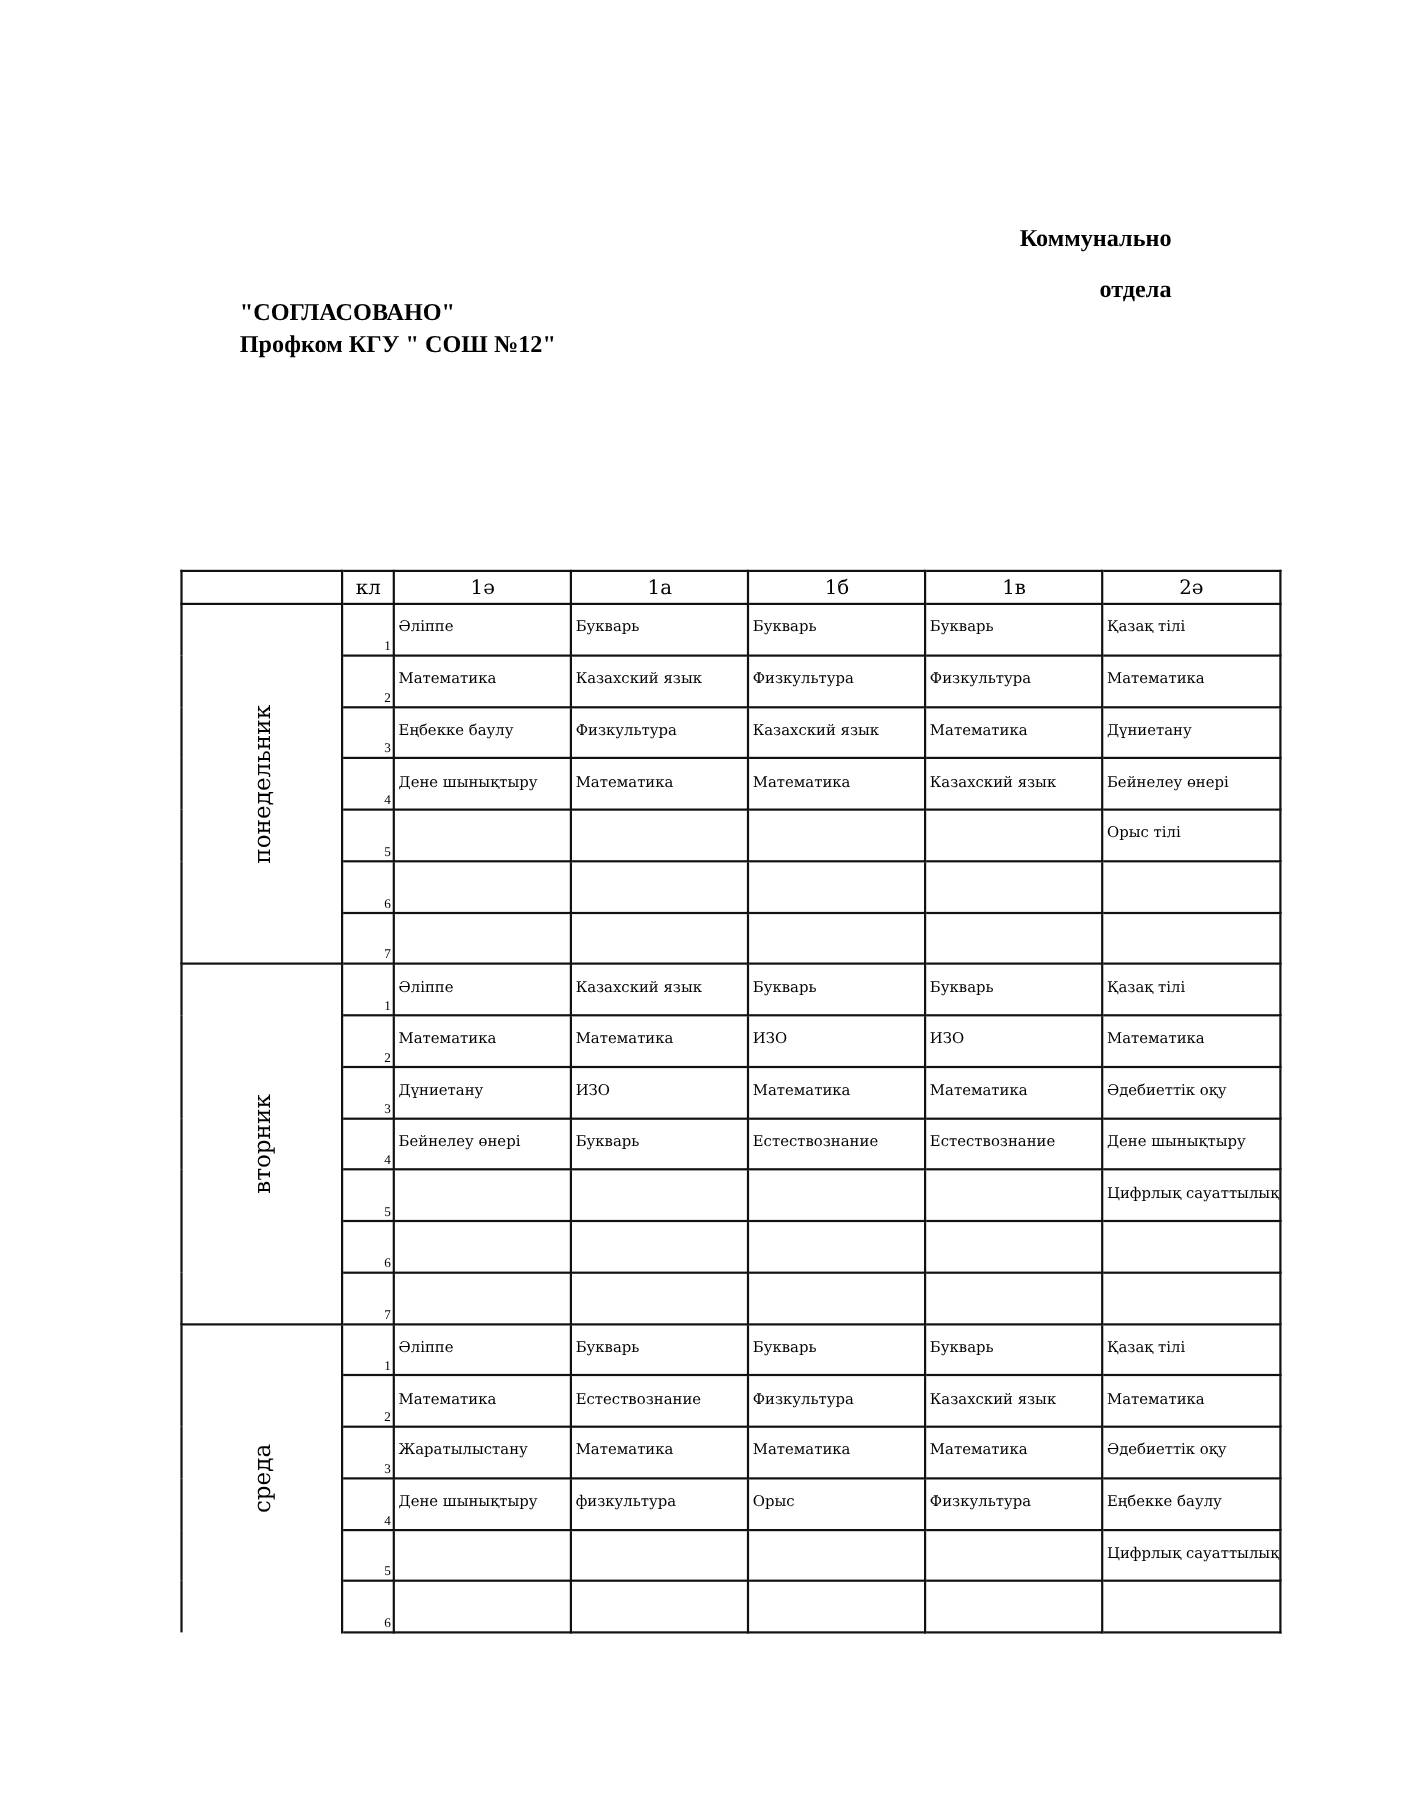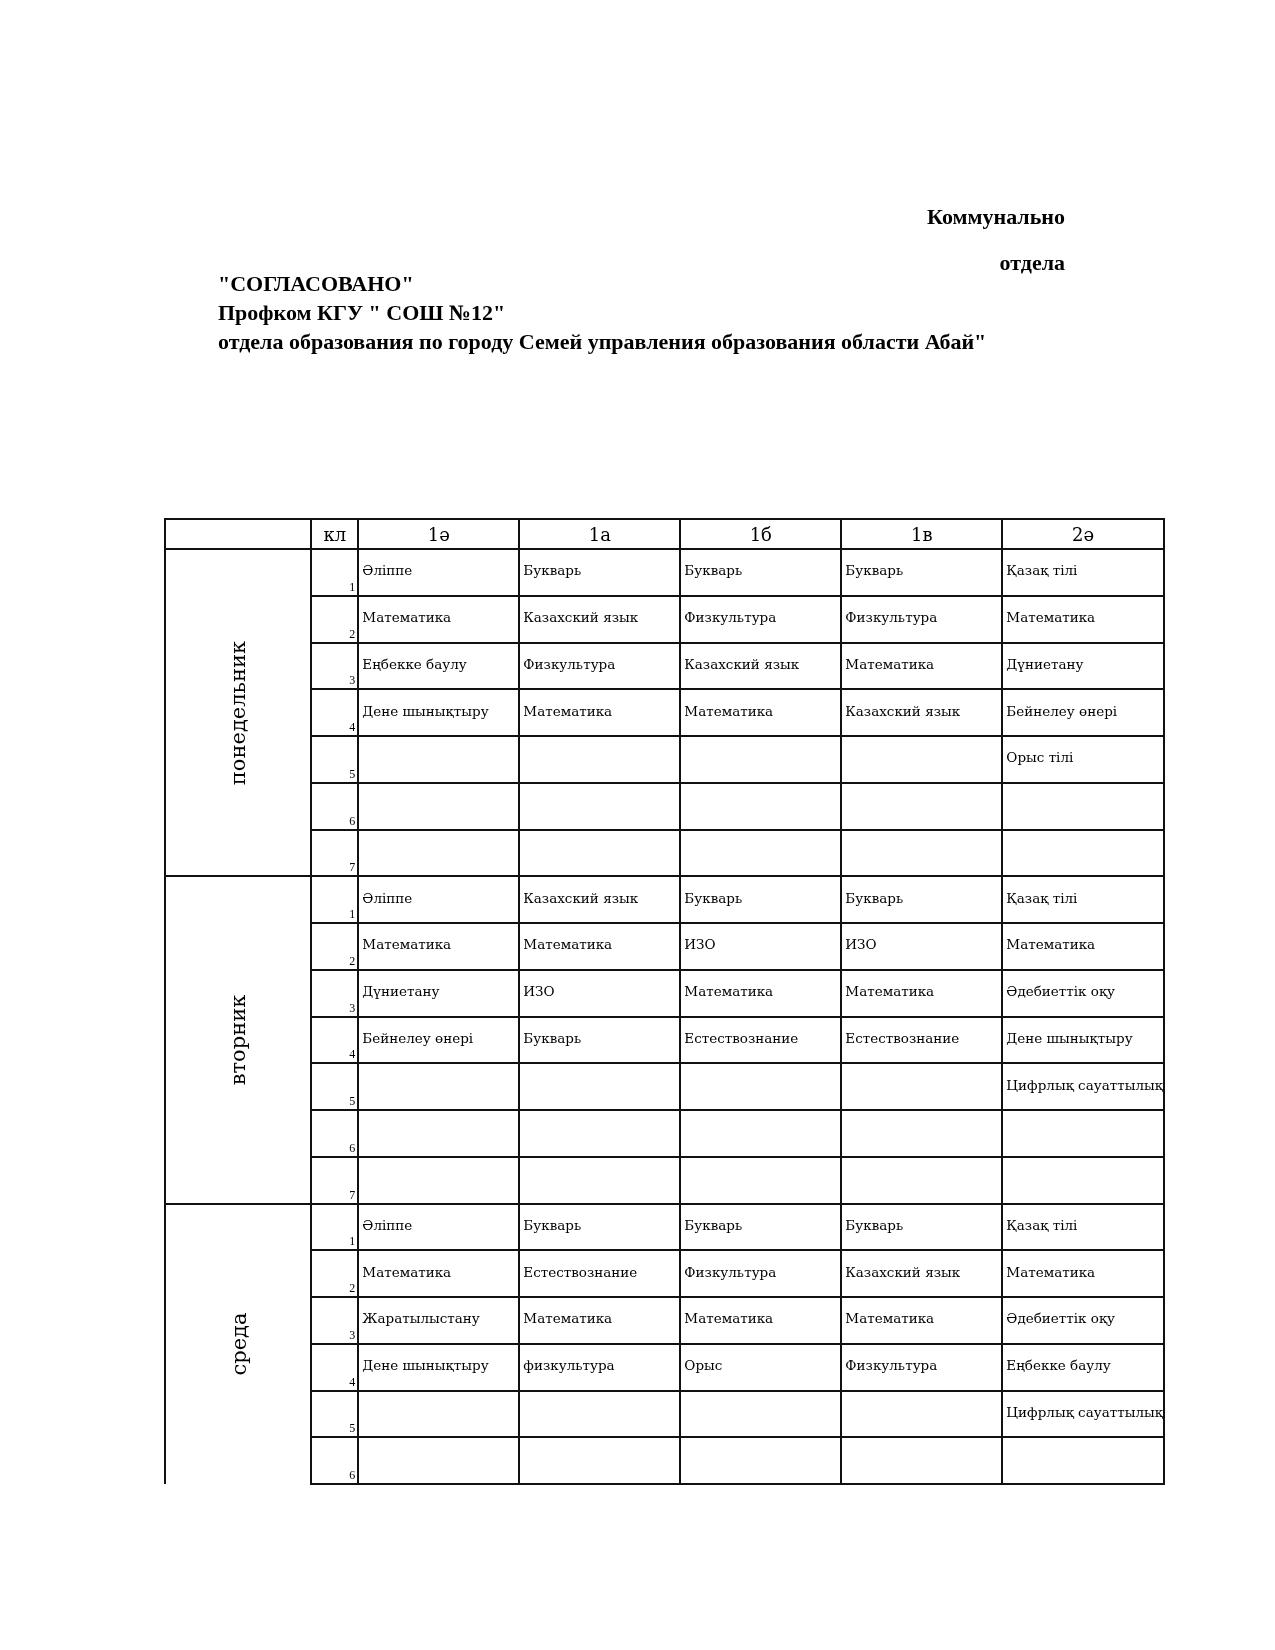--- a/index.html
+++ b/index.html
@@ -94,21 +94,20 @@
   </style>
 </head>
 <body>
 
 <div class="hdr-right" style="top:202px;">Коммунально</div>
 <div class="hdr-right" style="top:248px;">отдела</div>
 
 <div class="hdr-left">
   <div>"СОГЛАСОВАНО"</div>
   <div>Профком КГУ " СОШ №12"</div>
-  <div>отдела образования по городу  Семей управления образования  области Абай"</div>
 </div>
 
 <table class="sched">
   <colgroup>
     <col style="width:51px">
     <col style="width:47px">
     <col style="width:161px">
     <col style="width:161px">
     <col style="width:161px">
     <col style="width:161px">

